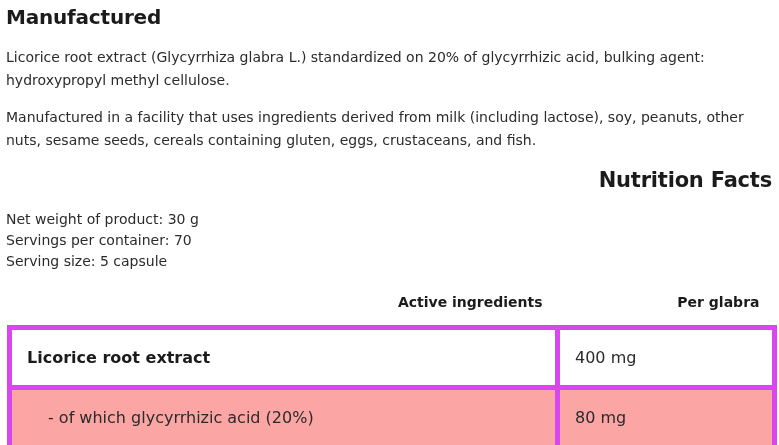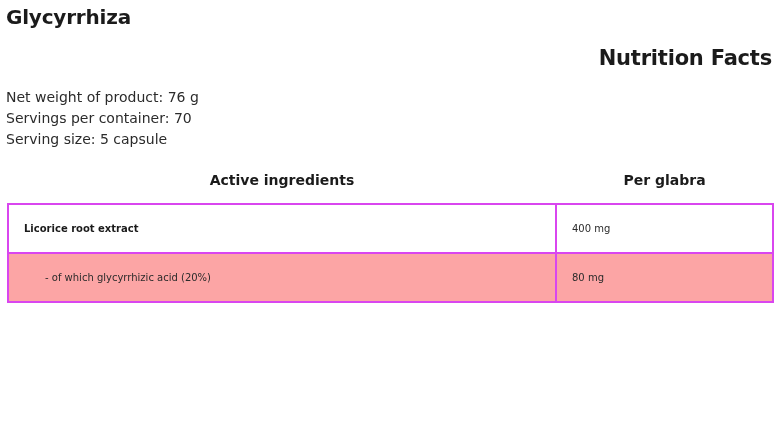--- a/index.html
+++ b/index.html
@@ -42,53 +42,55 @@
     margin-top: 18px;
     margin-left: 1px;
     width: 765px;
     border-collapse: collapse;
     table-layout: fixed;
   }
   col.c1 { width: 548px; }
   col.c2 { width: 217px; }
 
   thead th {
-    text-align: center;
+    text-align: right;
     font-size: 14px;
     font-weight: 700;
     color: #1b1b1b;
     padding: 4px 15px 15px 15px;
     border: none;
     background: #ffffff;
   }
   tbody td {
-    border: 2px solid #d946ef;
-    font-size: 10px;
+    border: 5px solid #d946ef;
+    font-size: 16px;
     color: #2b2b2b;
     padding: 18px 15px;
     background: #ffffff;
     vertical-align: middle;
   }
   tr.row-alt td { background: #fca5a5; margin-top: 40px; }
   td.name-bold { font-weight: 700; color: #1b1b1b; }
   td.name-indent { padding-left: 36px; }
 </style>
 </head>
 <body>
 
 <div class="wrap">
 
-  <h2 class="section-heading first">Glycyrrhiza</h2>
+  <h2 class="section-heading first">Manufactured</h2>
 
+  <p class="body-text">Licorice root extract (Glycyrrhiza glabra L.) standardized on 20% of glycyrrhizic acid, bulking agent: hydroxypropyl methyl cellulose.</p>
 
+  <p class="body-text">Manufactured in a facility that uses ingredients derived from milk (including lactose), soy, peanuts, other nuts, sesame seeds, cereals containing gluten, eggs, crustaceans, and fish.</p>
 
   <h2 class="section-heading second">Nutrition Facts</h2>
 
   <div class="details">
-    <p class="detail">Net weight of product: 76 g</p>
+    <p class="detail">Net weight of product: 30 g</p>
     <p class="detail">Servings per container: 70</p>
     <p class="detail">Serving size: 5 capsule</p>
   </div>
 
   <table class="nutrition-table">
     <colgroup>
         <col class="c1">
         <col class="c2">
       </colgroup>
     <thead>

